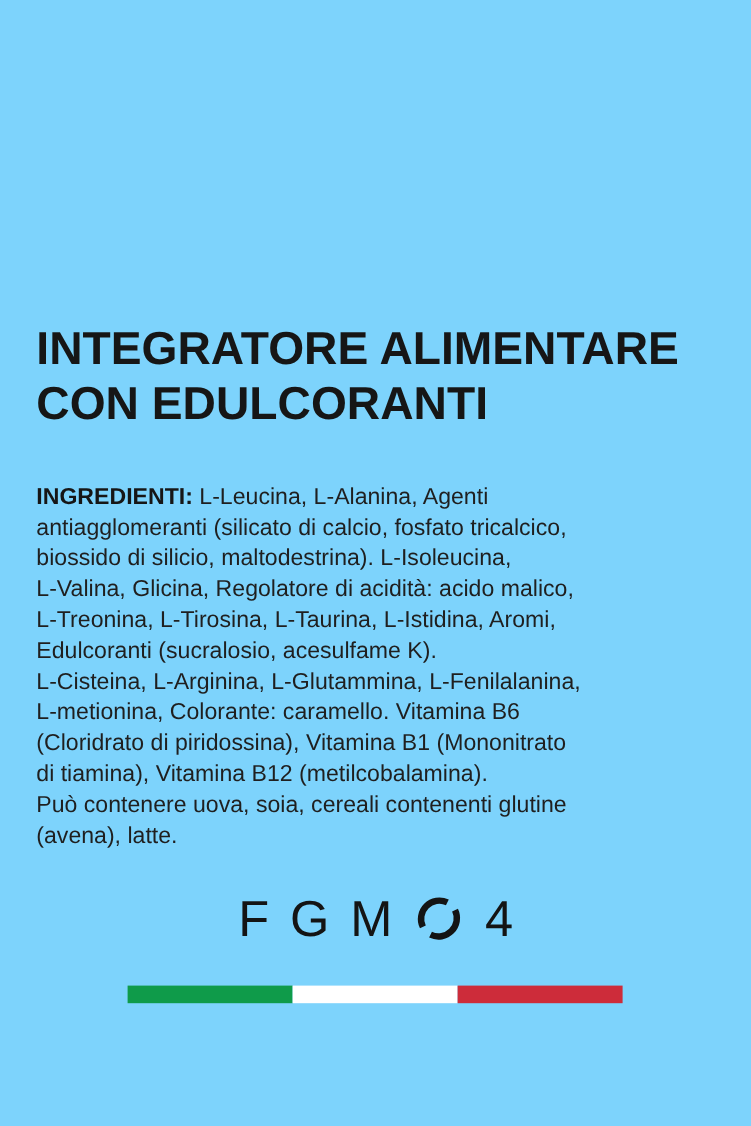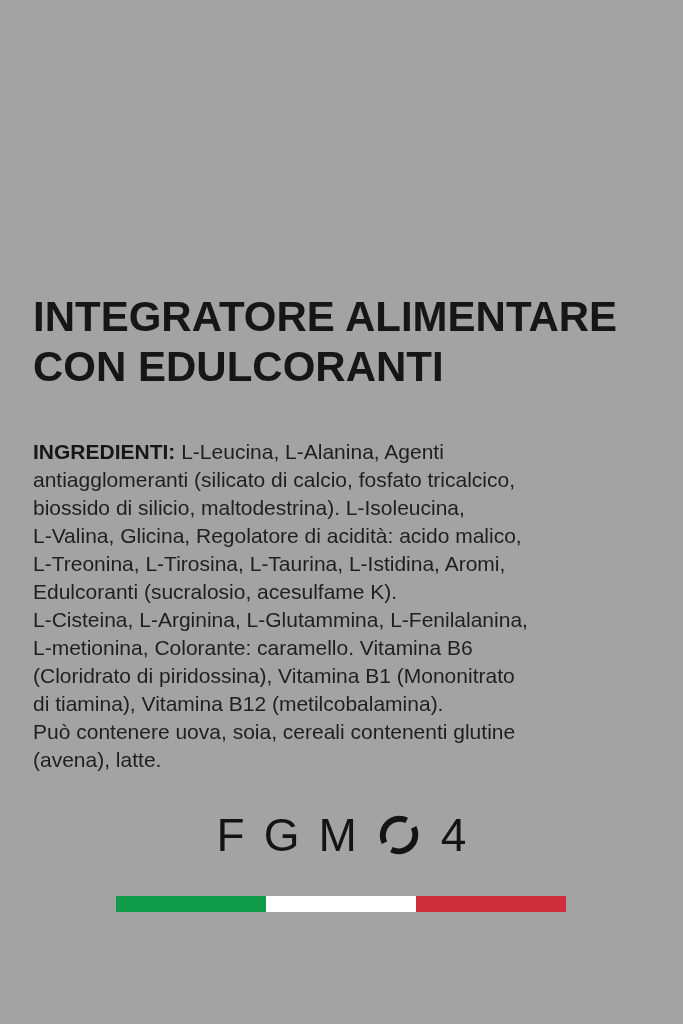--- a/index.html
+++ b/index.html
@@ -5,21 +5,21 @@
   html, body {
     margin: 0;
     padding: 0;
     background: #e4e6e8;
   }
   .canvas {
     position: relative;
     width: 683px;
     height: 1024px;
     margin: 0 auto;
-    background: #a3a3a3;
+    background: #7dd3fc;
     overflow: hidden;
     font-family: "Liberation Sans", sans-serif;
     color: #1b1b1b;
   }
   .text-block {
     position: absolute;
     left: 33px;
     right: 24px;
     top: 292px;
   }

